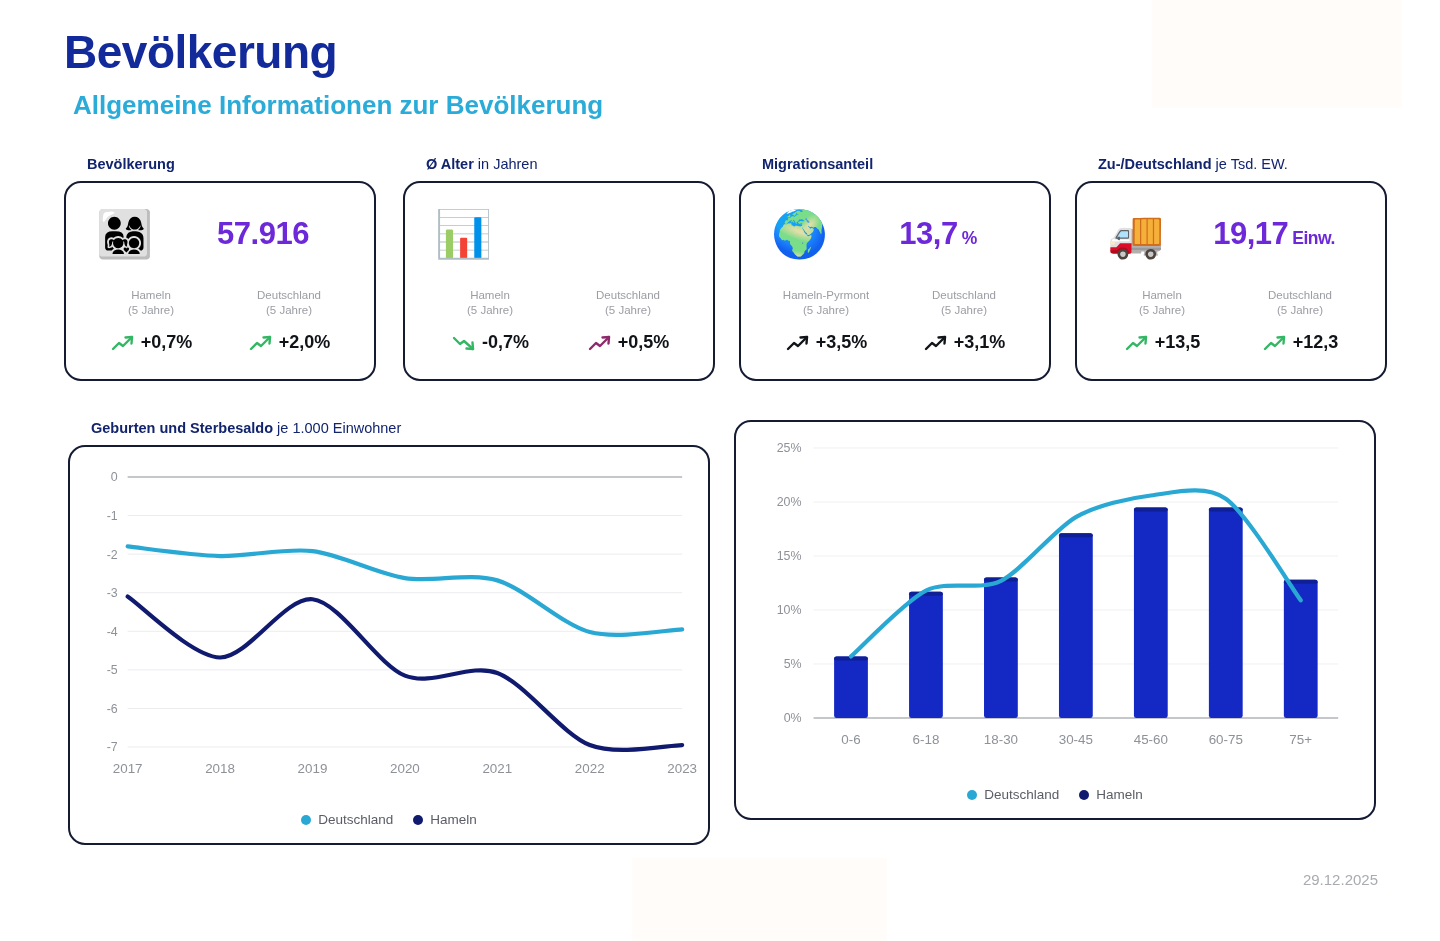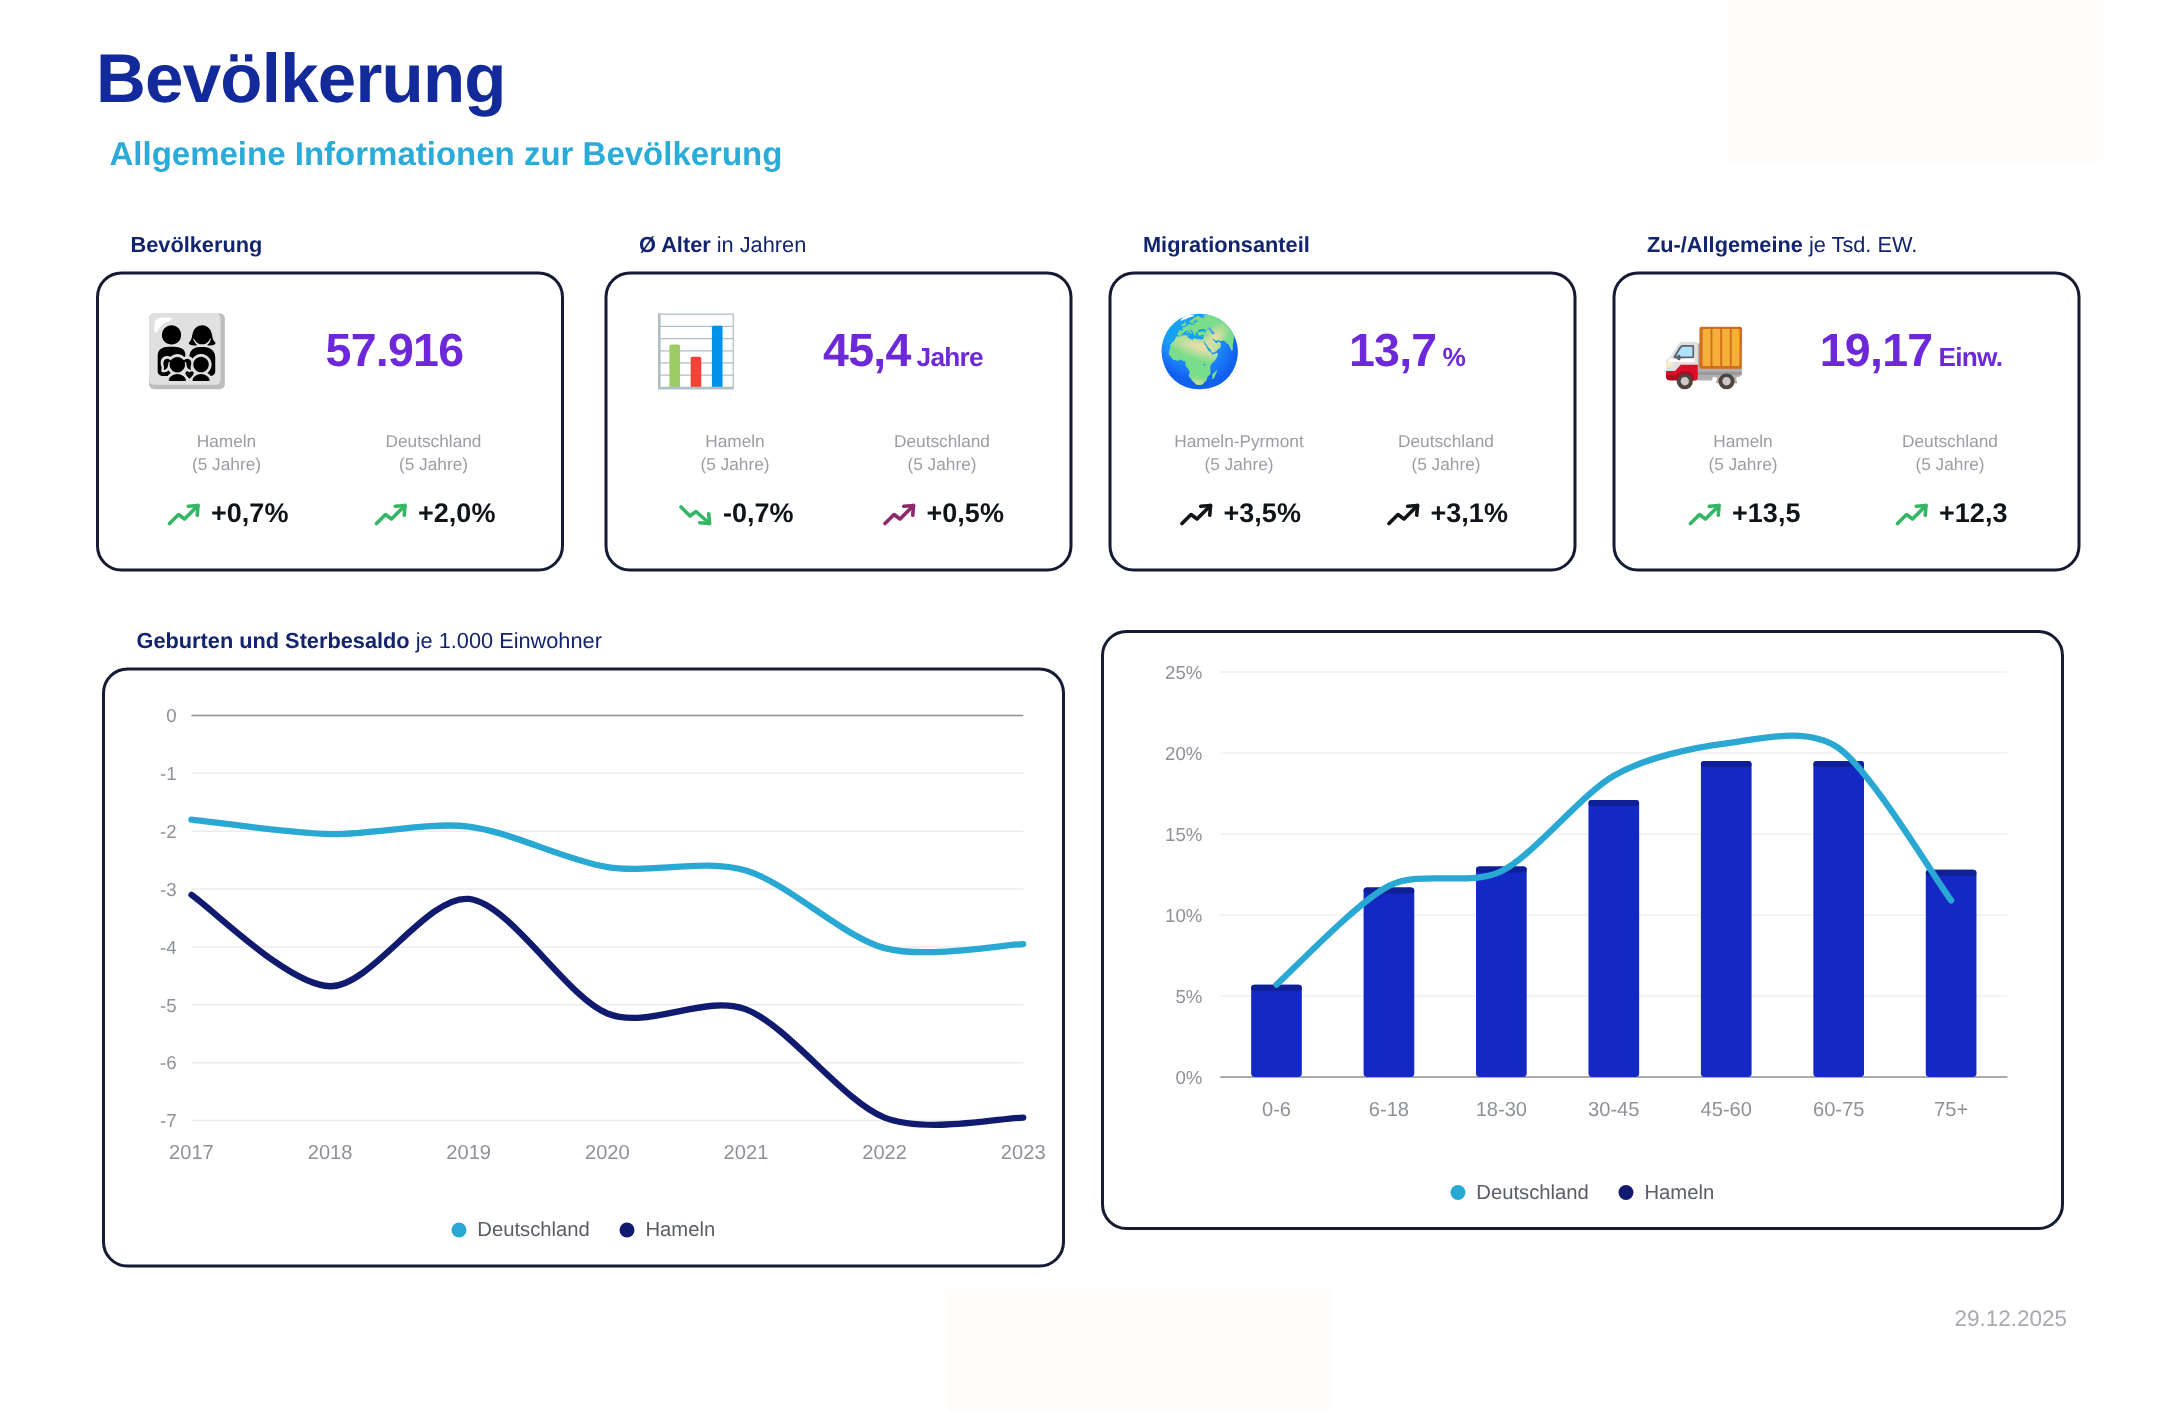--- a/index.html
+++ b/index.html
@@ -15,21 +15,21 @@
   .wm-top { left:1152px; top:0; width:250px; height:108px; }
   .wm-bottom { left:632px; top:858px; width:255px; height:83px; }
 
   
   .header { position:absolute; left:64px; top:28px; }
   .title {
     font-size: 46px; font-weight: bold; color:#122a9a;
     letter-spacing:-0.5px; line-height:1.05;
   }
   .subtitle {
-    font-size: 22px; font-weight: bold; color:#2aabd8;
+    font-size: 26px; font-weight: bold; color:#2aabd8;
     margin-top: 14px; margin-left: 9px;
   }
 
   
   .kpi-row { position:absolute; left:64px; top:156px; width:1330px; height:232px; }
   .kpi-block { position:absolute; top:0; width:312px; }
   .kpi-block:nth-child(1){ left:0; }
   .kpi-block:nth-child(2){ left:339px; }
   .kpi-block:nth-child(3){ left:675px; }
   .kpi-block:nth-child(4){ left:1011px; }
@@ -138,21 +138,20 @@
               </div>
             </div>
           </div>
         </div>
       </div>
       <div class="kpi-block">
         <div class="kpi-heading"><b>Ø Alter</b><span class="reg"> in Jahren</span></div>
         <div class="card">
           <div class="card-top">
             <div class="card-emoji">📊</div>
-            <div class="card-value">45,4<span class="unit">Jahre</span></div>
           </div>
           <div class="card-cols">
             <div class="card-col">
               <div class="col-label">Hameln<br>(5 Jahre)</div>
               <div class="col-trend">
                 <svg class="arrow-svg" viewBox="0 0 25 20" fill="none">
                   <path d="M2 5 L8 11 L12 8 L21 16" stroke="#34b765" stroke-width="2.4" stroke-linecap="round" stroke-linejoin="round"></path>
                   <path d="M21 16 L14.5 15.5 M21 16 L20.5 9.5" stroke="#34b765" stroke-width="2.4" stroke-linecap="round"></path>
                 </svg>
                 <span class="val">-0,7%</span>
@@ -196,21 +195,21 @@
                   <path d="M2 16 L8 10 L12 13 L21 4" stroke="#111418" stroke-width="2.4" stroke-linecap="round" stroke-linejoin="round"></path>
                   <path d="M21 4 L14.5 4.5 M21 4 L20.5 10.5" stroke="#111418" stroke-width="2.4" stroke-linecap="round"></path>
                 </svg>
                 <span class="val">+3,1%</span>
               </div>
             </div>
           </div>
         </div>
       </div>
       <div class="kpi-block">
-        <div class="kpi-heading"><b>Zu-/Allgemeine</b><span class="reg"> je Tsd. EW.</span></div>
+        <div class="kpi-heading"><b>Zu-/Deutschland</b><span class="reg"> je Tsd. EW.</span></div>
         <div class="card">
           <div class="card-top">
             <div class="card-emoji">🚚</div>
             <div class="card-value">19,17<span class="unit">Einw.</span></div>
           </div>
           <div class="card-cols">
             <div class="card-col">
               <div class="col-label">Hameln<br>(5 Jahre)</div>
               <div class="col-trend">
                 <svg class="arrow-svg" viewBox="0 0 25 20" fill="none">

